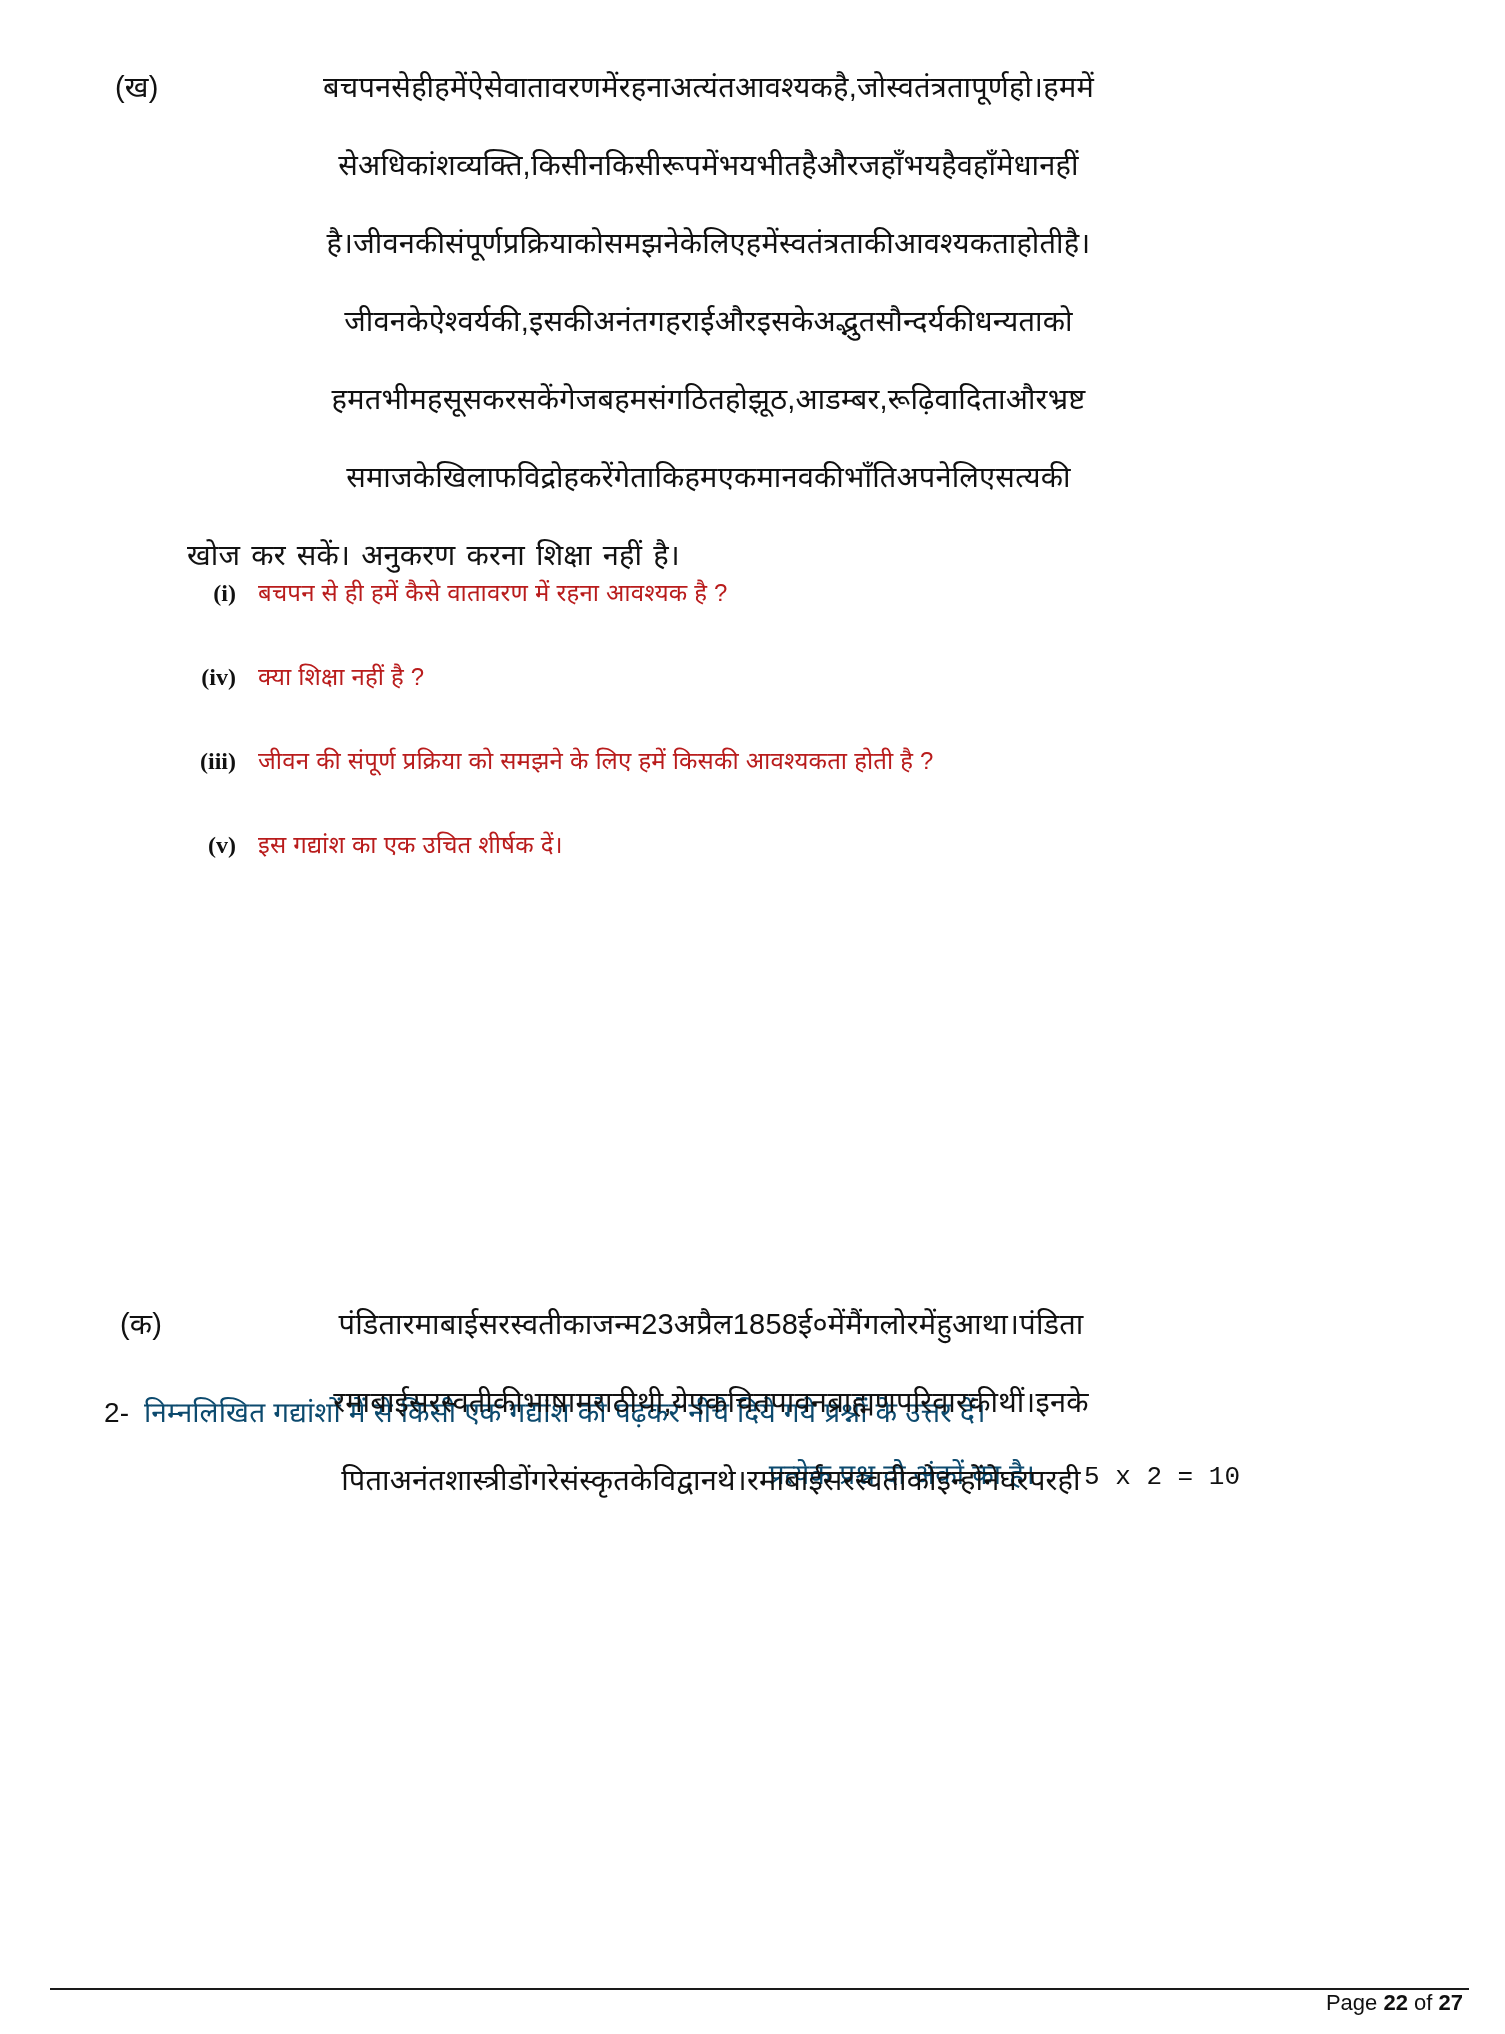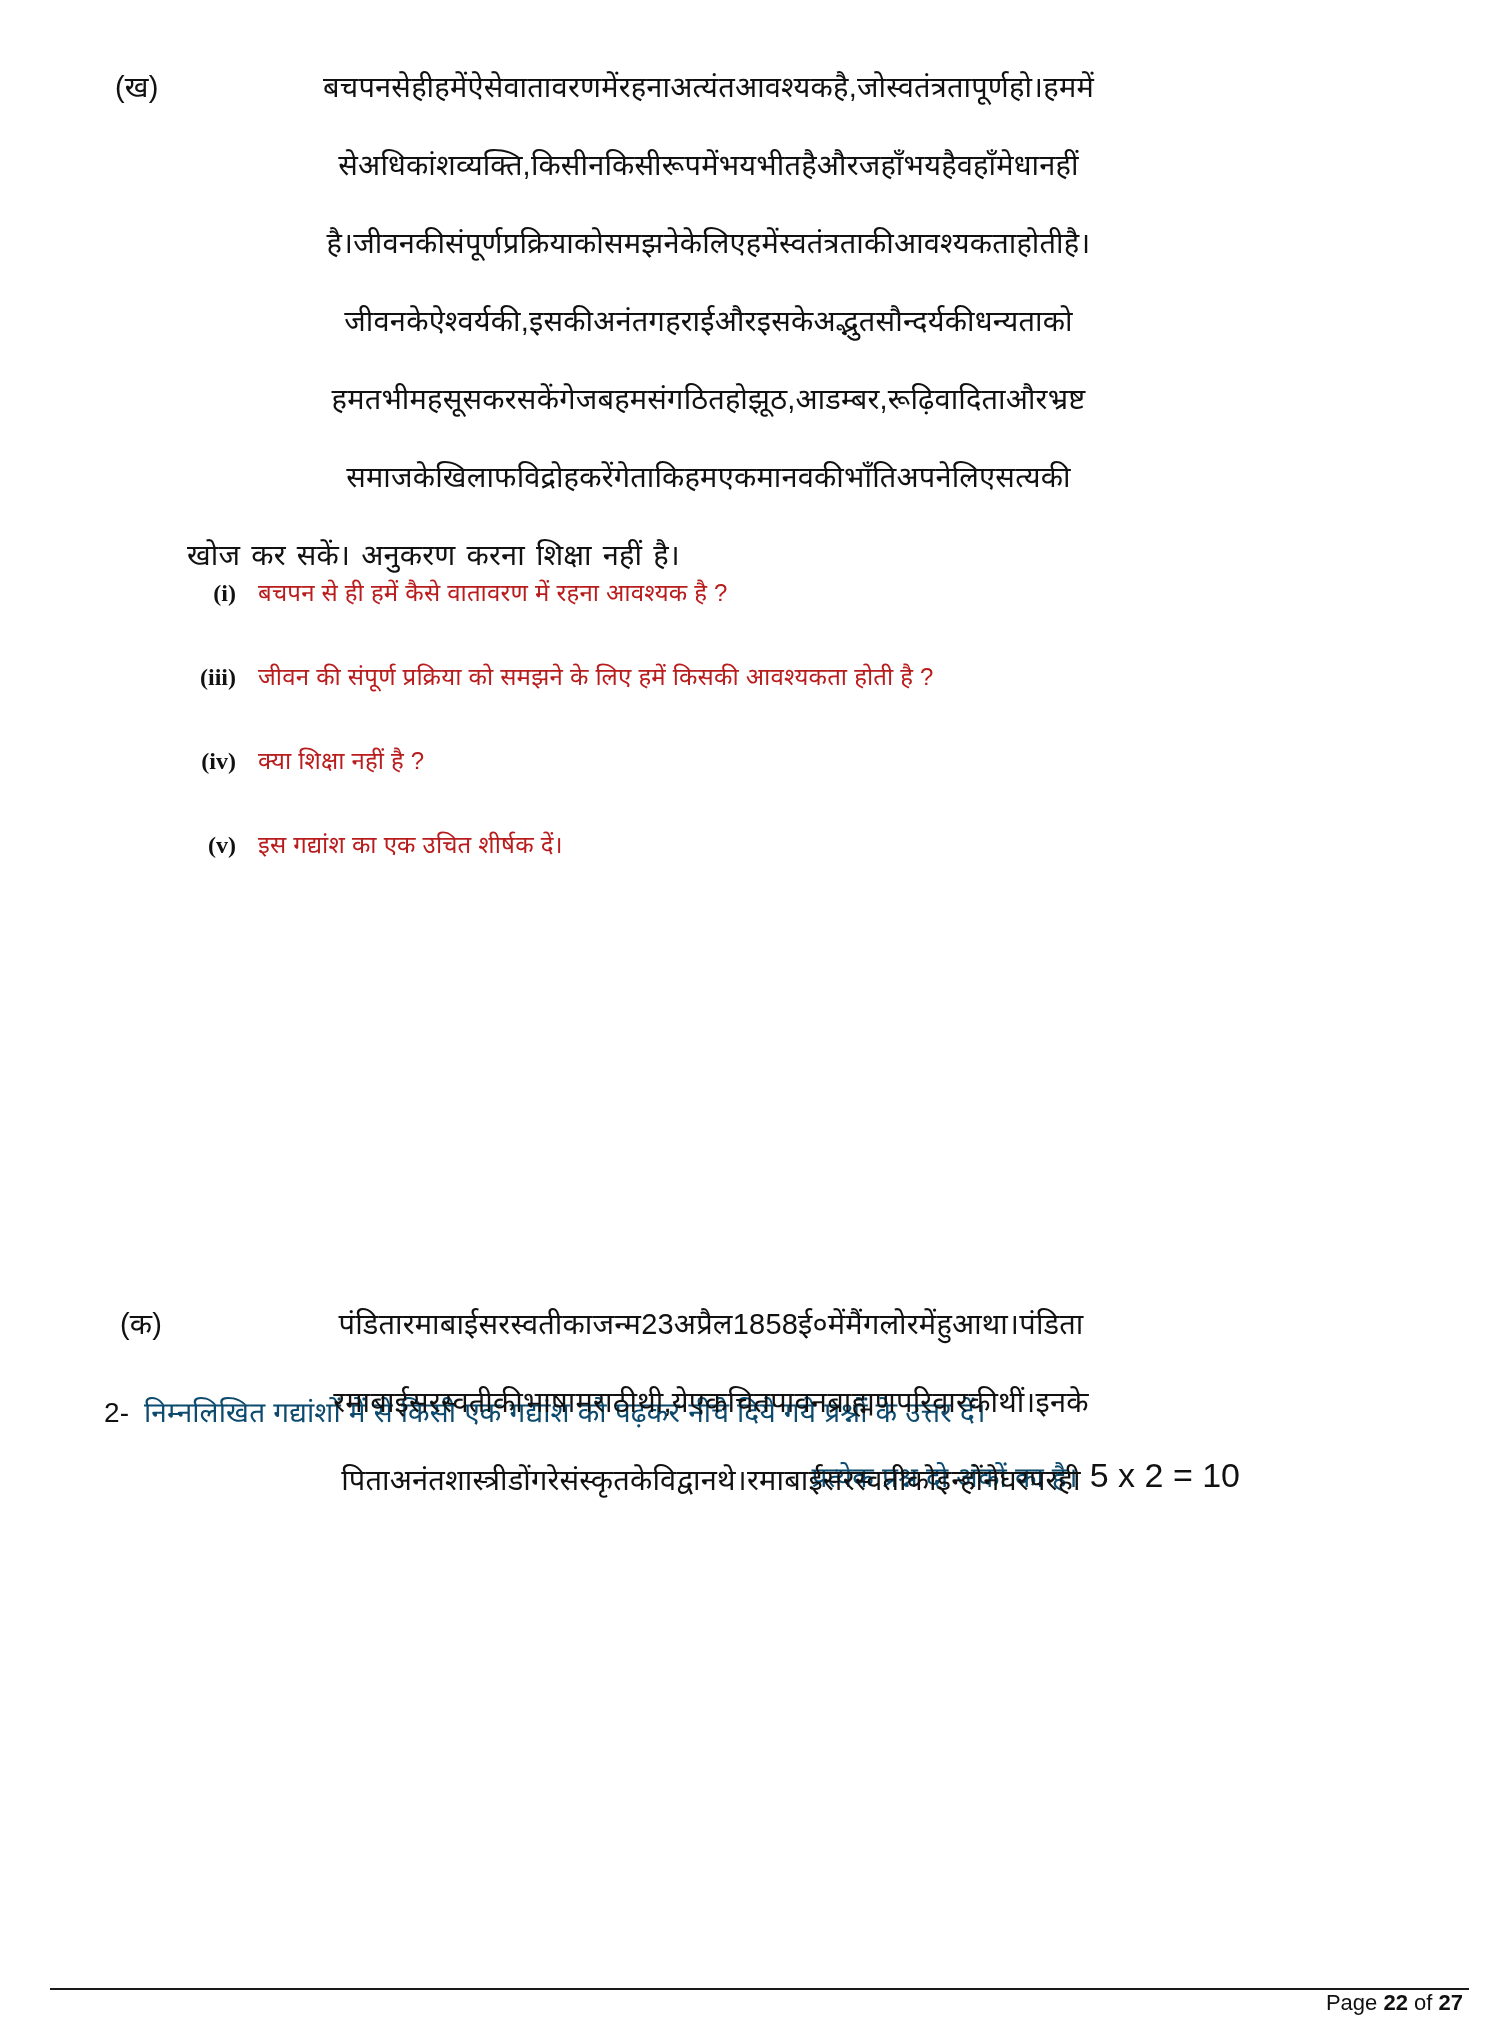--- a/index.html
+++ b/index.html
@@ -125,24 +125,25 @@
   .q2-line2 {
     display: flex;
     justify-content: flex-end;
     align-items: baseline;
     font-size: 28px;
     line-height: 62px;
     white-space: nowrap;
     gap: 12px;
   }
   .marks {
-    font-family: Liberation Sans, sans-serif;
-    font-size: 34px;
+    font-family: Liberation Mono, monospace;
+    font-size: 26px;
     color: #111111;
     padding-right: 4px;
+    margin-left: 37px;
   }
 
   
   .passage-block2 {
     position: absolute;
     left: 120px;
     top: 1285px;
     width: 1110px;
   }
 
@@ -309,27 +310,27 @@
 
   <div class="subq-list">
 
     <div class="subq">
       <div class="subq-num">(i)</div>
       <div class="subq-text devanagari">बचपन से ही हमें कैसे वातावरण में रहना आवश्यक है ?</div>
     </div>
 
 
     <div class="subq">
+      <div class="subq-num">(iv)</div>
+      <div class="subq-text devanagari">क्या शिक्षा नहीं है ?</div>
+    </div>
+
+    <div class="subq">
       <div class="subq-num">(iii)</div>
       <div class="subq-text devanagari">जीवन की संपूर्ण प्रक्रिया को समझने के लिए हमें किसकी आवश्यकता होती है ?</div>
-    </div>
-
-    <div class="subq">
-      <div class="subq-num">(iv)</div>
-      <div class="subq-text devanagari">क्या शिक्षा नहीं है ?</div>
     </div>
 
     <div class="subq">
       <div class="subq-num">(v)</div>
       <div class="subq-text devanagari">इस गद्यांश का एक उचित शीर्षक दें।</div>
     </div>
 
   </div>
 
   <div class="q2-block">

